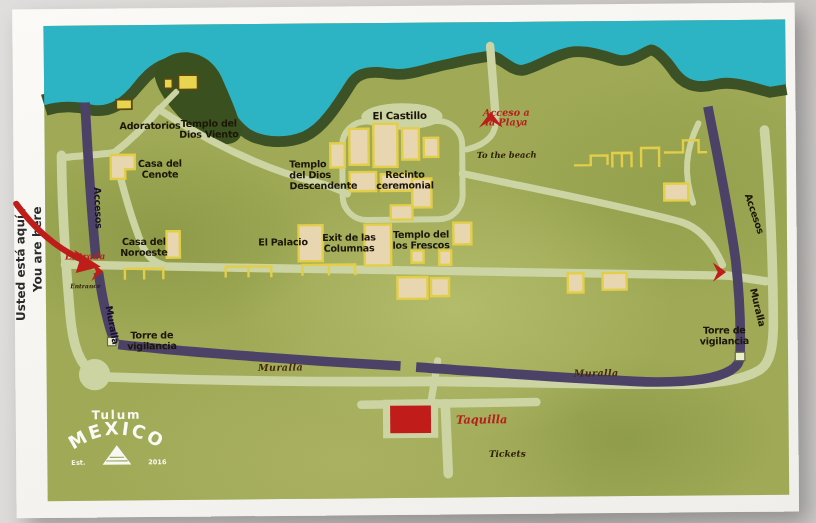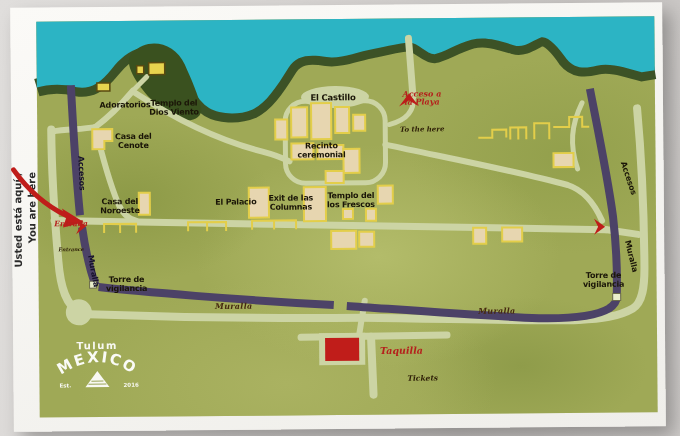--- a/index.html
+++ b/index.html
@@ -137,48 +137,51 @@
         <polygon points="46,201 24,187 28,197 25,206" fill="#bf1d1a"></polygon>
       </svg>
 
       <div class="labels">
         <div class="mlabel" style="left:88px;top:85px">Adoratorios</div>
         <div class="mlabel" style="left:137px;top:88px">Templo del
 Dios Viento</div>
         <div class="mlabel" style="left:96px;top:121px">Casa del
 Cenote</div>
         <div class="mlabel big" style="left:296px;top:79px">El Castillo</div>
-        <div class="mlabel" style="left:284px;top:132px">Recinto
+        <div class="mlabel" style="left:232px;top:127px;text-align:left">Templo
+del Dios
+Descendente</div>
+        <div class="mlabel" style="left:300px;top:132px">Recinto
 ceremonial</div>
         <div class="mlabel" style="left:82px;top:186px">Casa del
 Noroeste</div>
         <div class="mlabel" style="left:198px;top:183px">El Palacio</div>
         <div class="mlabel" style="left:253px;top:184px">Exit de las
 Columnas</div>
         <div class="mlabel" style="left:313px;top:182px">Templo del
 los Frescos</div>
         <div class="mlabel" style="left:88px;top:264px">Torre de
 vigilancia</div>
         <div class="mlabel" style="left:565px;top:264px">Torre de
 vigilancia</div>
         <div class="mlabel onwall" style="left:43px;top:152px;transform:translate(-50%,-50%) rotate(88deg)">Accesos</div>
         <div class="mlabel onwall" style="left:54px;top:250px;transform:translate(-50%,-50%) rotate(80deg)">Muralla</div>
         <div class="mlabel" style="left:590px;top:162px;transform:translate(-50%,-50%) rotate(72deg)">Accesos</div>
         <div class="mlabel" style="left:592px;top:240px;transform:translate(-50%,-50%) rotate(77deg)">Muralla</div>
         <div class="mser" style="position:absolute;left:195px;top:286px;transform:translate(-50%,-50%)">Muralla</div>
         <div class="mser" style="position:absolute;left:458px;top:293px;transform:translate(-50%,-50%)">Muralla</div>
 
-        <div class="poi" style="left:33px;top:215px">
+        <div class="poi" style="left:33px;top:205px">
           <div class="poi-red" style="font-size:7.5px">Entrada</div>
           <div class="poi-sub" style="font-size:5px">Entrance</div>
         </div>
         <div class="poi" style="left:385px;top:93px">
           <div class="poi-red">Acceso a
 la Playa</div>
-          <div class="poi-sub" style="font-size:7px">To the here</div>
+          <div class="poi-sub" style="font-size:7px">To the beach</div>
         </div>
         <div class="poi poi-taquilla" style="left:326px;top:327px">
           <div class="poi-red">Taquilla</div>
           <div class="poi-sub">Tickets</div>
         </div>
       </div>
 
       <svg class="logo" viewBox="0 0 88 54" xmlns="http://www.w3.org/2000/svg" xmlns:xlink="http://www.w3.org/1999/xlink">
         <defs>
             <path id="arc" d="M 2,42 Q 44,8 86,42"></path>

